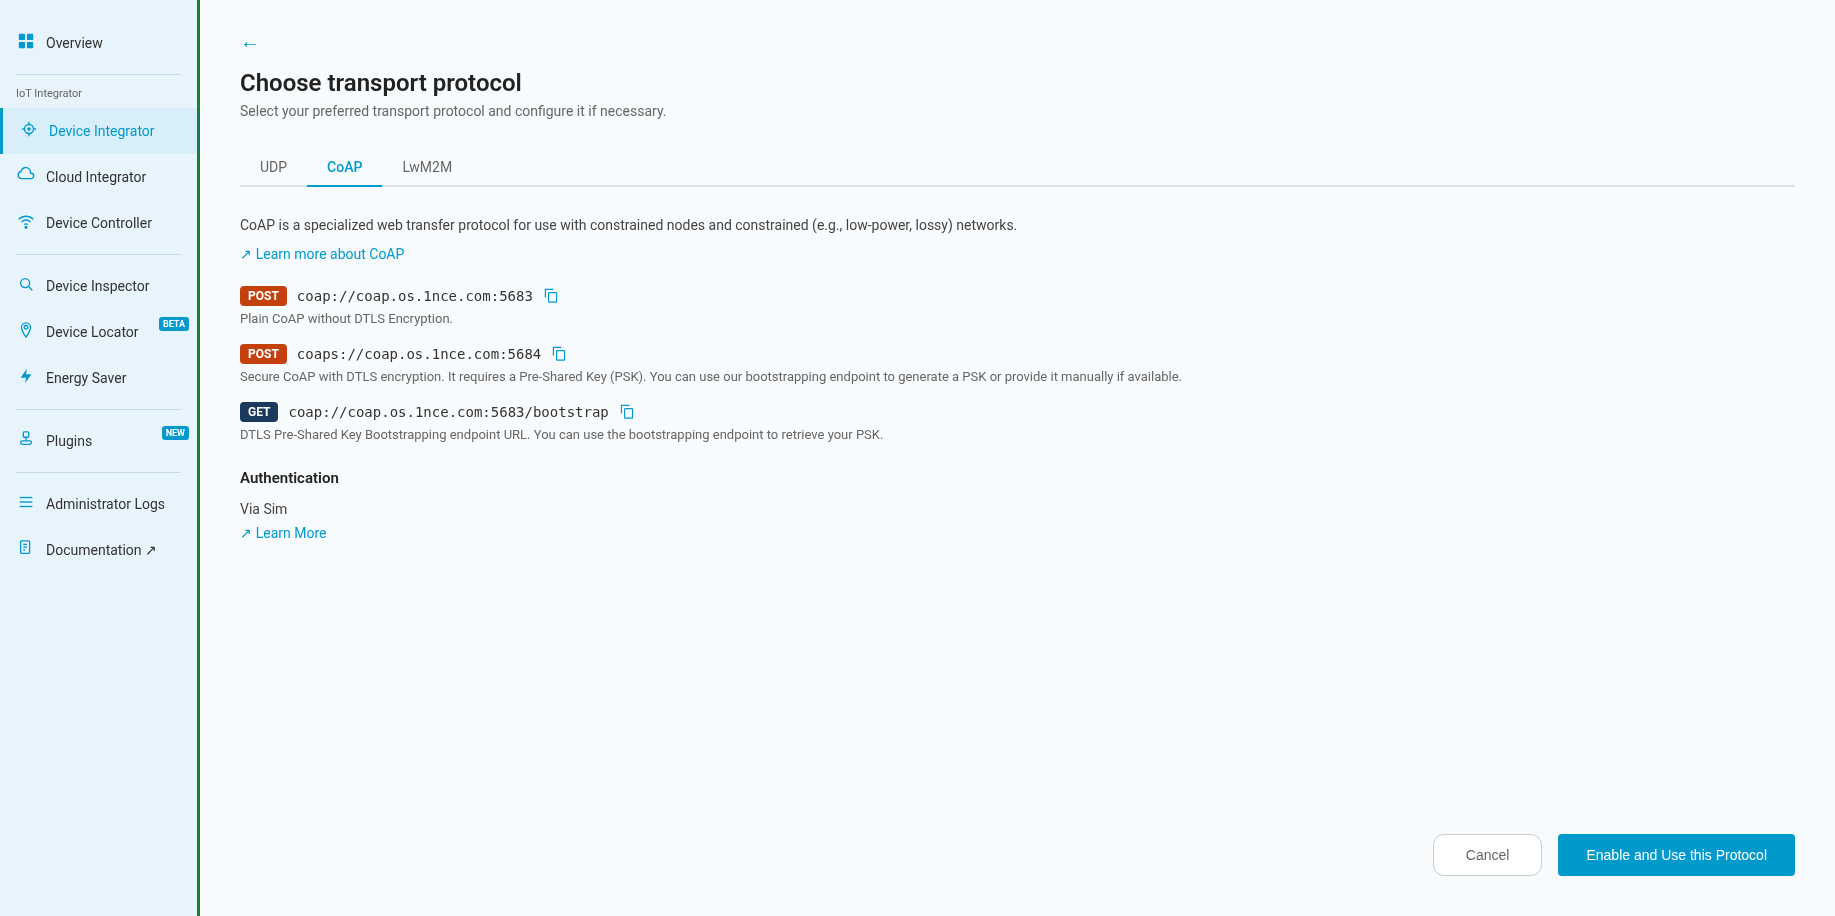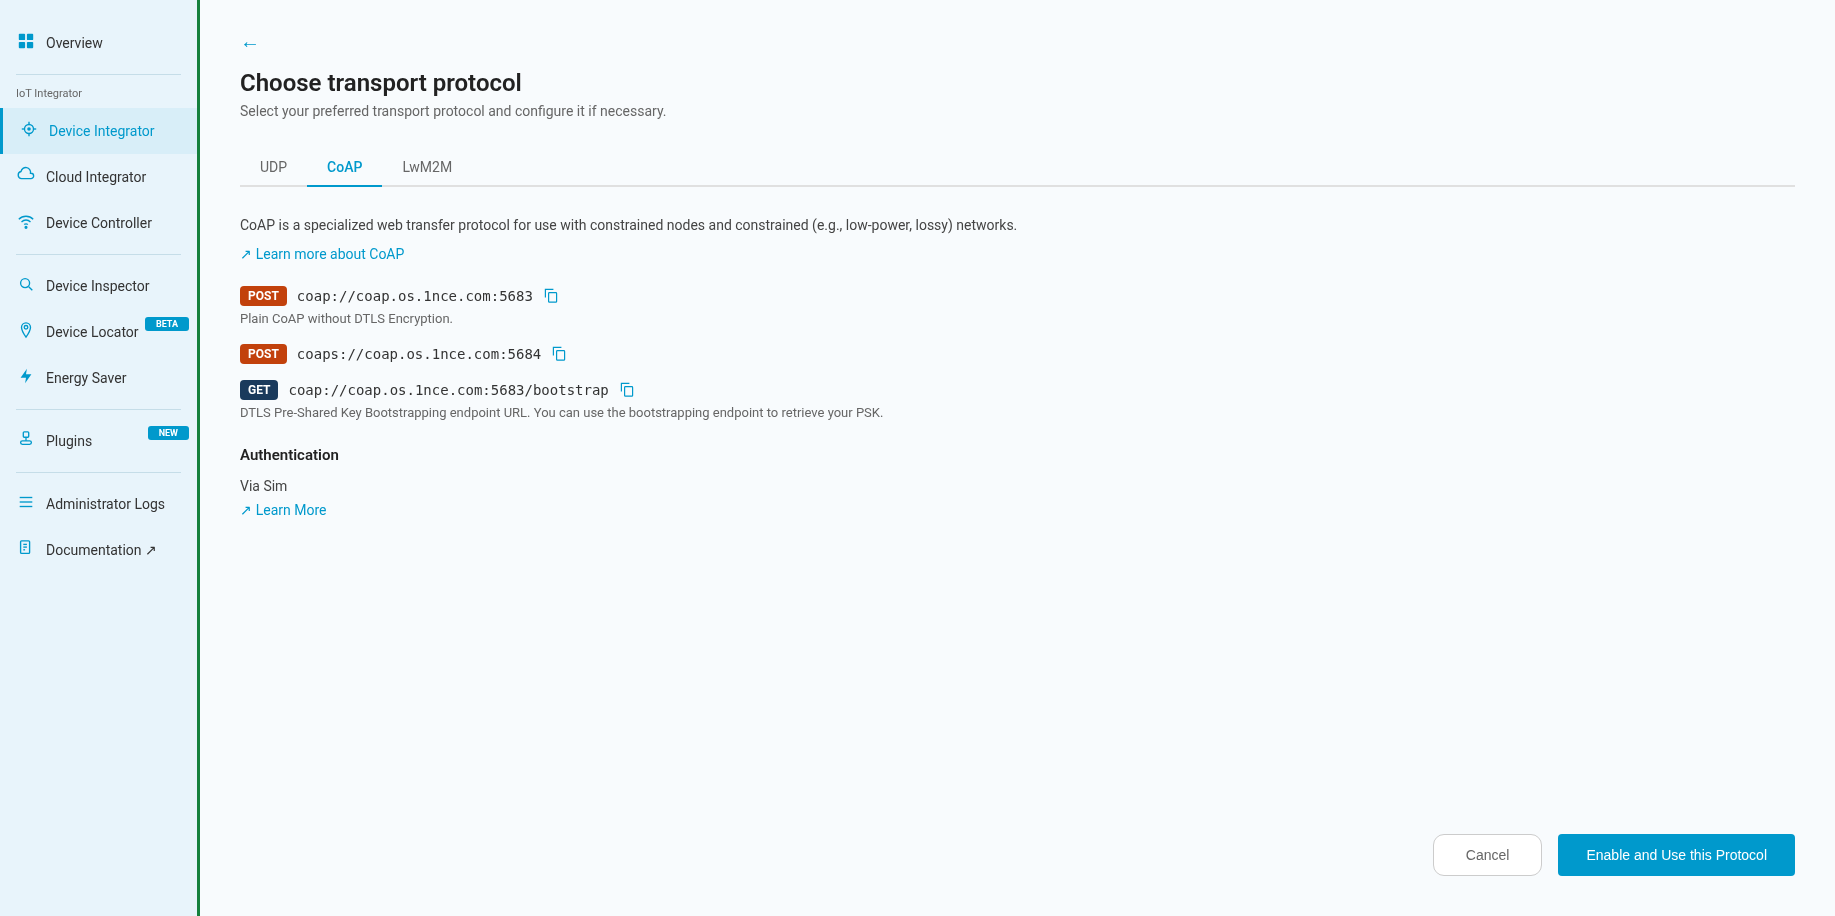--- a/index.html
+++ b/index.html
@@ -28,21 +28,21 @@
     .sidebar-item.active {
       border-left: 3px solid #0099cc;
       background: #d8eef8;
       color: #0099cc;
     }
     .sidebar-item .icon { color: #0099cc; font-size: 16px; width: 20px; text-align: center; }
     .sidebar-divider { height: 1px; background: #c5dde8; margin: 8px 16px; }
     .sidebar-section-label { font-size: 11px; color: #666; padding: 4px 16px 8px; }
     .badge {
       font-size: 9px;
-      padding: 2px 11px;
+      padding: 2px 4px;
       border-radius: 3px;
       font-weight: bold;
       position: absolute;
       top: 8px;
       right: 8px;
     }
     .badge-beta { background: #0099cc; color: white; }
     .badge-new { background: #0099cc; color: white; }
 
     
@@ -352,20 +352,21 @@
       <div class="endpoint-line">
         <span class="method-badge method-post">POST</span>
         <span class="endpoint-url">coaps://coap.os.1nce.com:5684</span>
         <span class="copy-icon" title="Copy">
           <svg width="16" height="16" viewBox="0 0 20 20" fill="none" stroke="currentColor" stroke-width="1.5">
               <rect x="7" y="7" width="10" height="12" rx="1"></rect>
               <path d="M3 13V3h10"></path>
             </svg>
         </span>
       </div>
+      <p class="endpoint-desc">Secure CoAP with DTLS encryption. It requires a Pre-Shared Key (PSK). You can use our bootstrapping endpoint to generate a PSK or provide it manually if available.</p>
     </div>
 
     
     <div class="endpoint-row">
       <div class="endpoint-line">
         <span class="method-badge method-get">GET</span>
         <span class="endpoint-url">coap://coap.os.1nce.com:5683/bootstrap</span>
         <span class="copy-icon" title="Copy">
           <svg width="16" height="16" viewBox="0 0 20 20" fill="none" stroke="currentColor" stroke-width="1.5">
               <rect x="7" y="7" width="10" height="12" rx="1"></rect>

